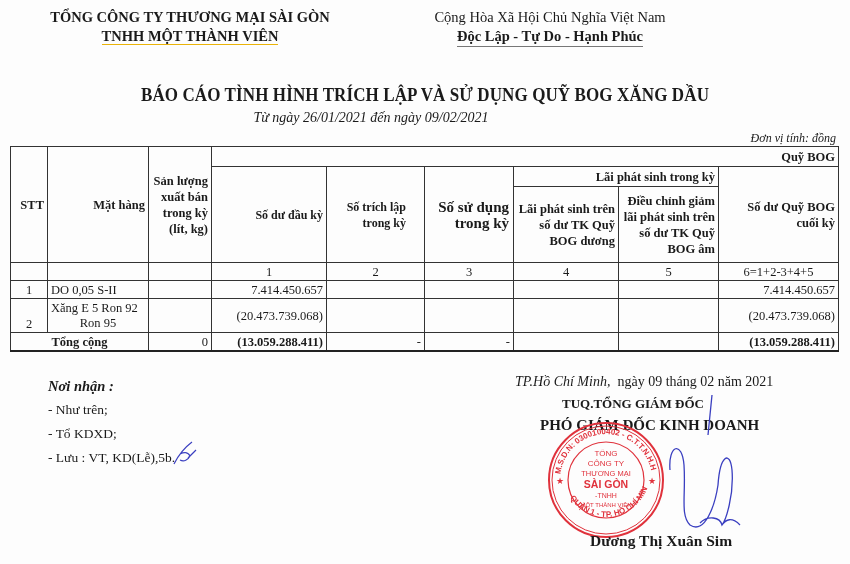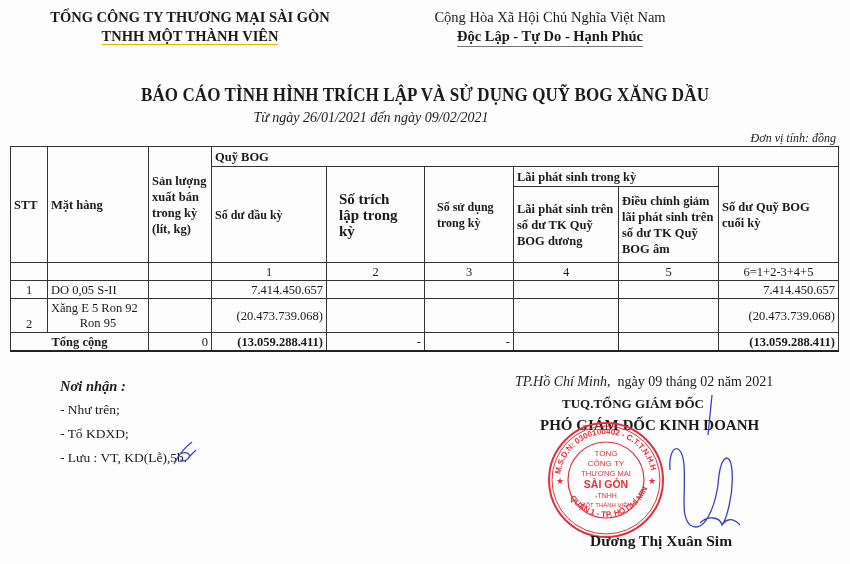--- a/index.html
+++ b/index.html
@@ -15,28 +15,28 @@
   .hdr-left .l2, .hdr-left .l3 { font-weight:bold; }
   .hdr-left .l3 { display:inline-block; border-bottom:1px solid #eab308; line-height:16px; }
   .hdr-right { left:400px; top:8px; width:300px; text-align:center; font-size:14.5px; line-height:19px; }
   .hdr-right .l2 { font-weight:bold; display:inline-block; border-bottom:1px solid #777; }
   .title { left:0; width:850px; top:85px; text-align:center; font-size:18.5px; font-weight:bold; letter-spacing:0.1px; transform:scaleX(0.92); }
   .subtitle { left:0; width:742px; top:110px; text-align:center; font-size:14px; font-style:italic; }
   .unit { right:14px; top:131px; font-size:12px; font-style:italic; }
 
   table.rep { position:absolute; left:10px; top:146px; border-collapse:collapse; font-size:12.5px; table-layout:fixed; }
   table.rep td, table.rep th { border:1px solid #333; padding:0 3px; }
-  table.rep th { font-weight:bold; text-align:left; line-height:16px; }
+  table.rep th { font-weight:bold; text-align:right; line-height:16px; }
   table.rep td { height:17px; line-height:16px; }
   .c { text-align:center; }
   .r { text-align:right; }
   .b { font-weight:bold; }
   table.rep tr.last td { border-bottom:2px solid #222; }
 
-  .recv { left:60px; top:374px; font-size:13.5px; line-height:24px; }
+  .recv { left:48px; top:374px; font-size:13.5px; line-height:24px; }
   .recv .t { font-weight:bold; font-style:italic; font-size:14.5px; }
   .sig { left:490px; top:374px; width:360px; font-size:14px; }
   .sig .place { position:absolute; left:25px; top:0; white-space:nowrap; }
   .sig .p1 { position:absolute; left:72px; top:22px; font-weight:bold; font-size:13px; white-space:nowrap; }
   .sig .p2 { position:absolute; left:50px; top:43px; font-weight:bold; font-size:15px; white-space:nowrap; }
   .signer { left:590px; top:532px; font-size:15.5px; font-weight:bold; white-space:nowrap; }
   .stamp { left:546px; top:420px; width:120px; height:120px; }
   .scribble { left:660px; top:395px; width:90px; height:150px; }
   .initial { left:170px; top:440px; width:30px; height:26px; }
 </style>
@@ -71,22 +71,22 @@
   </colgroup>
   <tbody>
       <tr style="height:20px">
     <th rowspan="3">STT</th>
     <th rowspan="3">Mặt hàng</th>
     <th rowspan="3">Sản lượng xuất bán trong kỳ (lít, kg)</th>
     <th colspan="6">Quỹ BOG</th>
   </tr>
   <tr style="height:20px">
     <th rowspan="2" style="font-size:12px">Số dư đầu kỳ</th>
-    <th rowspan="2" style="font-size:15px;padding:0 12px">Số trích lập trong kỳ</th>
-    <th rowspan="2" style="font-size:12px;padding:0 12px">Số sử dụng trong kỳ</th>
+    <th rowspan="2" style="font-size:12px;padding:0 18px">Số trích lập trong kỳ</th>
+    <th rowspan="2" style="font-size:15px;padding:0 4px">Số sử dụng trong kỳ</th>
     <th colspan="2">Lãi phát sinh trong kỳ</th>
     <th rowspan="2">Số dư Quỹ BOG cuối kỳ</th>
   </tr>
   <tr style="height:76px">
     <th>Lãi phát sinh trên số dư TK Quỹ BOG dương</th>
     <th>Điều chỉnh giảm lãi phát sinh trên số dư TK Quỹ BOG âm</th>
   </tr>
   <tr>
     <td class="c"></td>
     <td class="c"></td>

